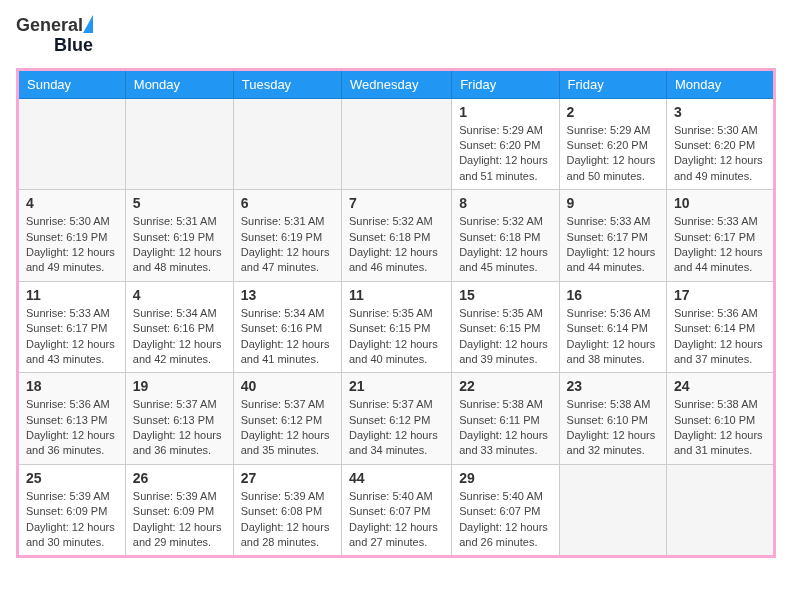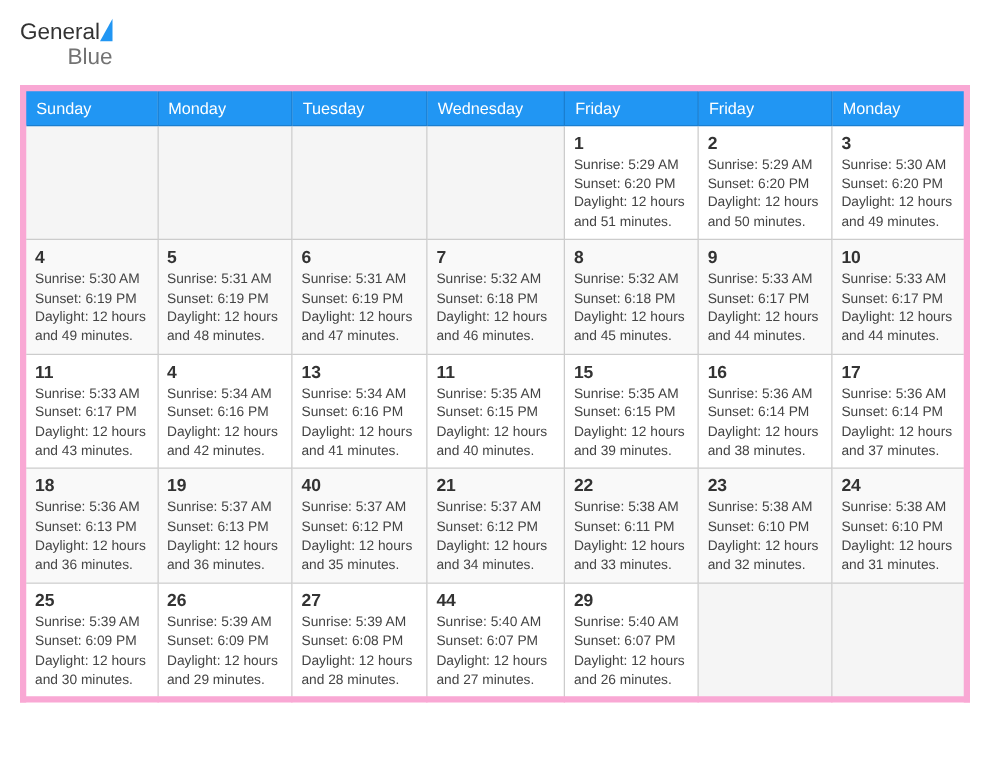--- a/index.html
+++ b/index.html
@@ -16,26 +16,26 @@
       align-items: flex-start;
       margin-bottom: 12px;
     }
     .logo {
       display: flex;
       align-items: center;
       gap: 4px;
     }
     .logo-text {
       font-size: 18px;
-      font-weight: normal;
+      font-weight: bold;
       color: #333;
       line-height: 1.1;
       text-align: center;
     }
-    .logo-blue { color: #737373; }
+    .logo-blue { color: #0f172a; }
     .logo-triangle {
       width: 0;
       height: 0;
       border-left: 10px solid transparent;
       border-bottom: 18px solid #2196F3;
       margin-top: -4px;
     }
     .title-block {
       text-align: right;
     }
@@ -44,21 +44,21 @@
       font-weight: 300;
       color: #333;
     }
     .location-title {
       font-size: 16px;
       color: #555;
     }
     .calendar {
       width: 100%;
       border-collapse: collapse;
-      border: 5px solid #f9a8d4;
+      border: 3px solid #f9a8d4;
     }
     .calendar th {
       background: #2196F3;
       color: #fff;
       text-align: left;
       padding: 6px 8px;
       font-size: 13px;
       font-weight: normal;
       border: 1px solid #1a7ecf;
     }

